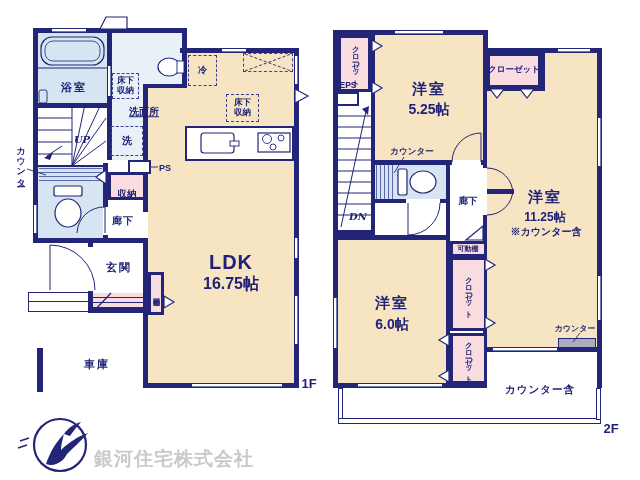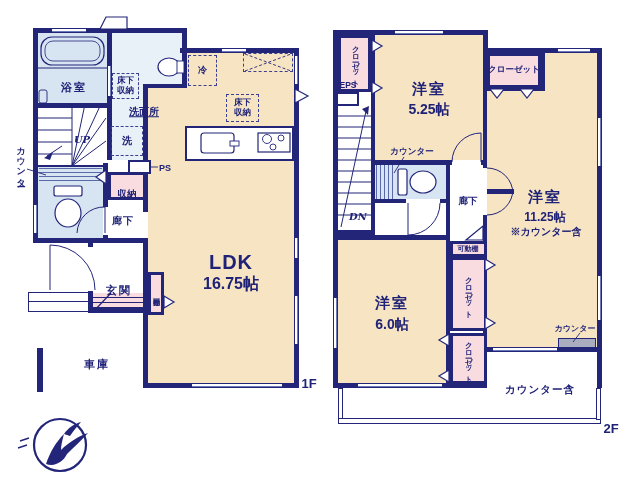--- a/index.html
+++ b/index.html
@@ -102,21 +102,21 @@
     </div>
     <div class="dbox" style="left:243px;top:53px;width:50px;height:19px;"></div>
 
     <div class="lb" style="left:74px;top:87px;font-size:11px;letter-spacing:2px;">浴室</div>
     <div class="lb" style="left:144px;top:112px;font-size:10px;text-decoration:underline;">洗面所</div>
     <div class="lb ital" style="left:82px;top:140px;font-size:10px;color:#1f2276;">UP</div>
     <div class="lb vlb" style="left:21px;top:161px;font-size:9px;">カウンター</div>
     <div class="lb" style="left:165px;top:168px;font-size:9px;">PS</div>
     <div class="lb" style="left:127px;top:186px;font-size:9.5px;margin-top:8px;">収納</div>
     <div class="lb" style="left:123px;top:221px;font-size:10px;letter-spacing:1px;">廊下</div>
-    <div class="lb" style="left:119px;top:267px;font-size:11px;letter-spacing:2px;margin-top:23px;">玄関</div>
+    <div class="lb" style="left:119px;top:267px;font-size:11px;letter-spacing:2px;">玄関</div>
     <div class="lb vlb" style="left:156px;top:293px;font-size:7px;">可動棚</div>
     <div class="lb" style="left:97px;top:364px;font-size:11px;letter-spacing:2px;">車庫</div>
     <div class="lb" style="left:231px;top:262px;font-size:20px;letter-spacing:1px;">LDK</div>
     <div class="lb" style="left:231px;top:284px;font-size:16px;">16.75帖</div>
     <div class="lb" style="left:309px;top:384px;font-size:13px;">1F</div>
   </div>
 
   <div class="el" style="inset:0;">
 
     <div class="room cream" style="left:375px;top:35px;width:108px;height:130px;"></div>
@@ -299,13 +299,14 @@
     </g>
 
     <g>
       <circle cx="60" cy="445" r="26" fill="none" stroke="#232579" stroke-width="2.2"></circle>
       <path d="M46,464 C50,452 56,442 64,434 C62,441 61,446 61,450 C69,442 79,436 88,433 C81,441 73,448 67,454 C63,462 55,467 46,464 Z" fill="#232579"></path>
       <path d="M64,434 C68,428 74,424 81,422 C77,427 73,431 70,436 Z" fill="#232579"></path>
       <path d="M20,441 l9,-3 M18,448 l9,-3" stroke="#232579" stroke-width="1.5" fill="none"></path>
     </g>
   </svg>
 
+  <div class="logo-text" style="left:94px;top:446px;">銀河住宅株式会社</div>
 </div>
 
 </body></html>

